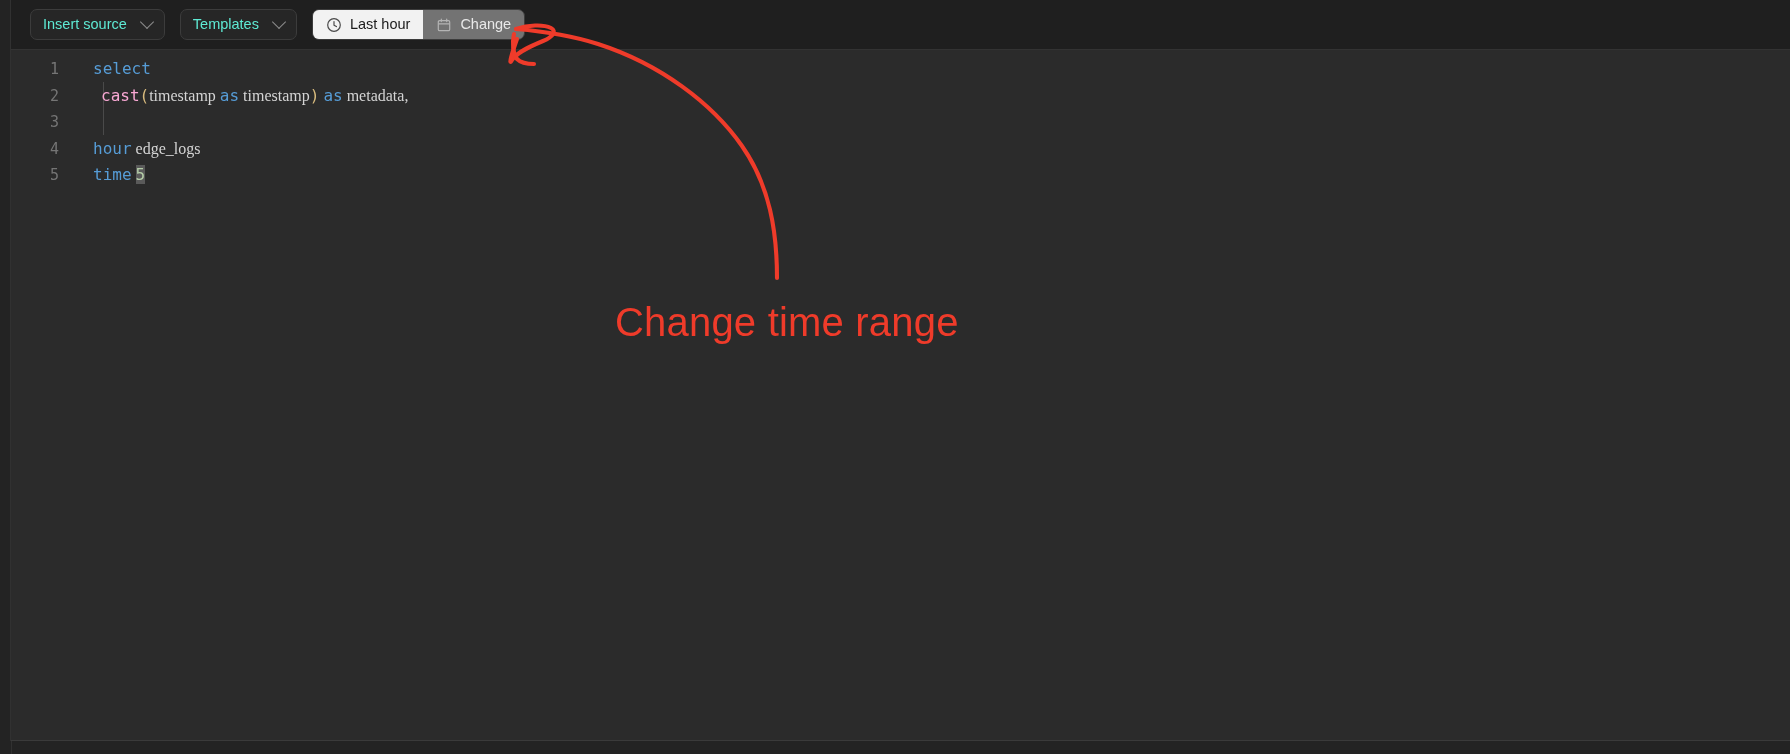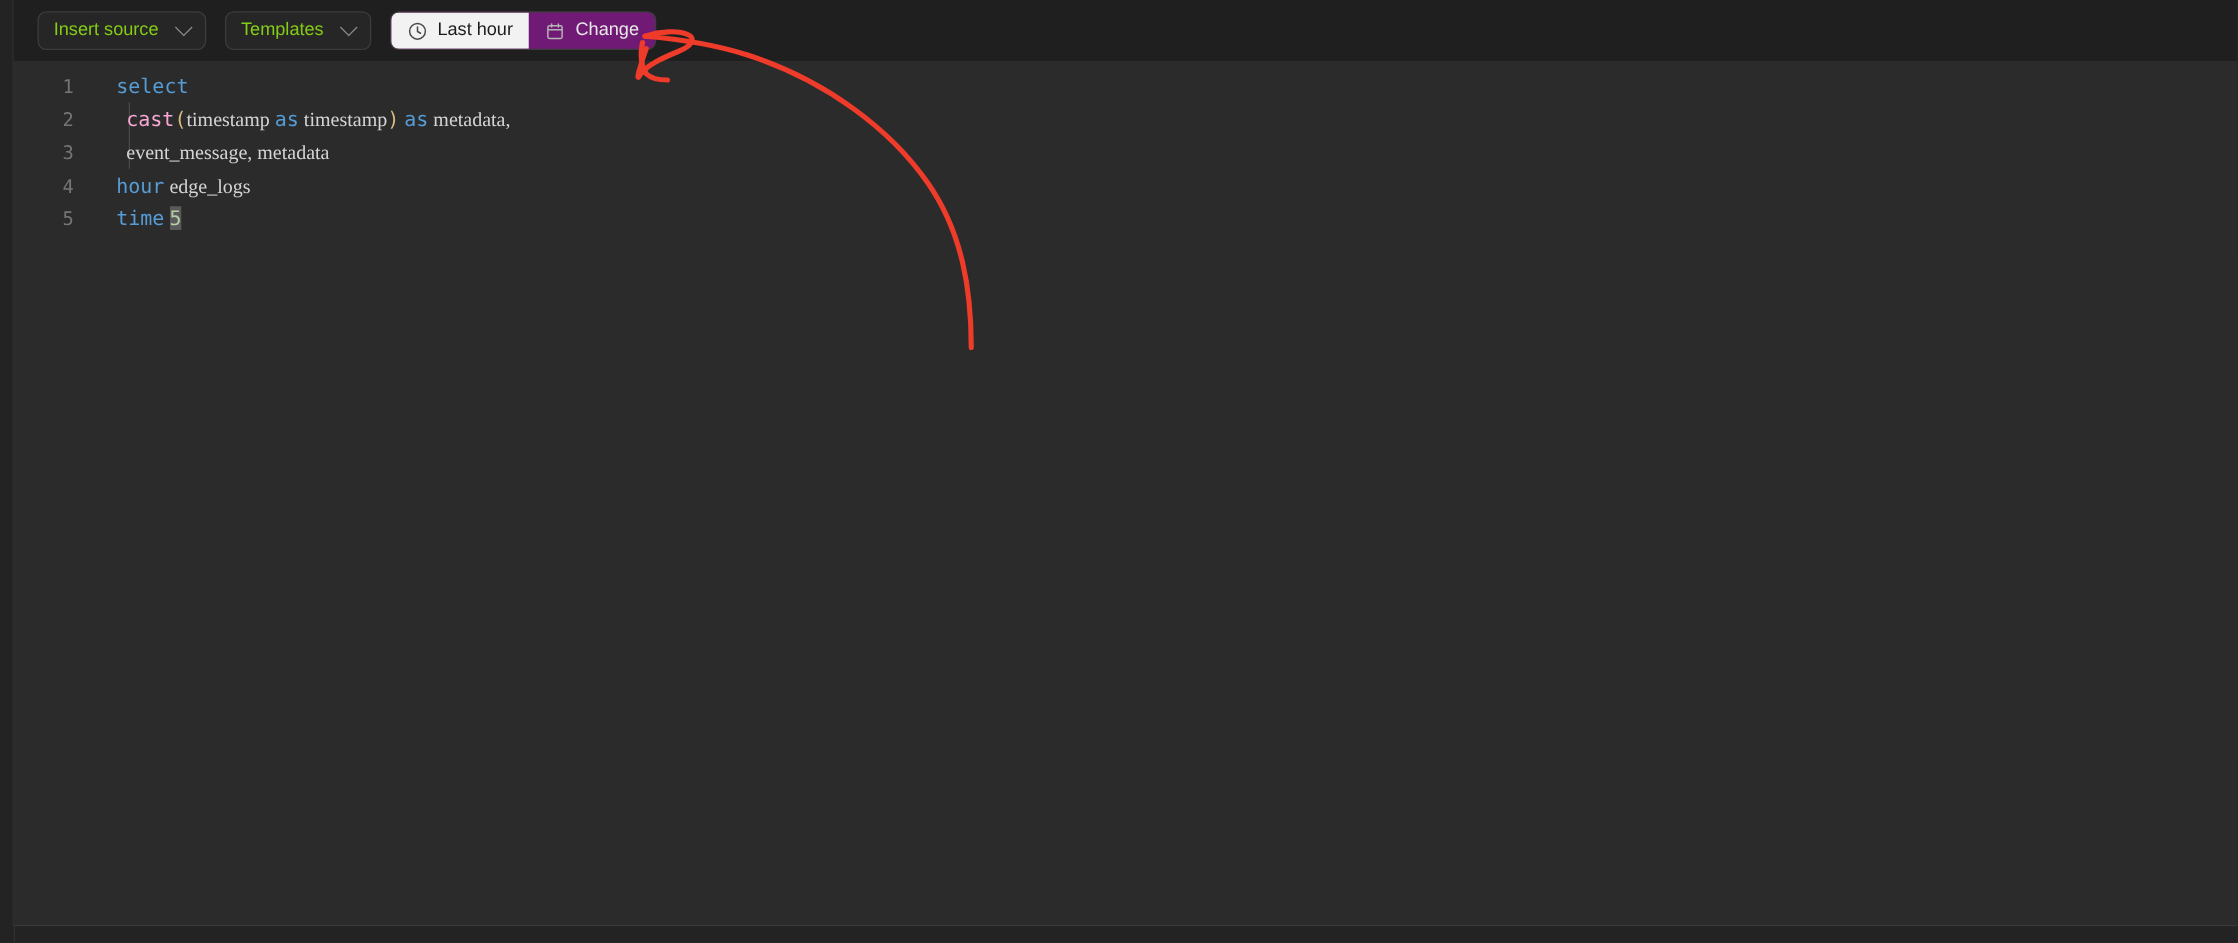--- a/index.html
+++ b/index.html
@@ -51,21 +51,21 @@
 
   .tb-btn {
     display: inline-flex;
     align-items: center;
     gap: 9px;
     height: 31px;
     padding: 0 12px;
     border: 1px solid #3c3c3c;
     border-radius: 7px;
     background: #262626;
-    color: #84cc16;
+    color: #5eead4;
     font-size: 14.5px;
     line-height: 1;
     white-space: nowrap;
     cursor: pointer;
     box-sizing: border-box;
   }
   .tb-btn .caret {
     display: inline-block;
     width: 9px; height: 9px;
     border-right: 1.6px solid #8c8c8c;
@@ -74,21 +74,21 @@
     margin-left: 6px;
   }
 
   
   .segmented {
     display: inline-flex;
     align-items: center;
     height: 31px;
     border: 1px solid #3c3c3c;
     border-radius: 7px;
-    background: #701a75;
+    background: #737373;
     overflow: hidden;
     box-sizing: border-box;
   }
   .seg-item {
     display: inline-flex;
     align-items: center;
     gap: 8px;
     height: 100%;
     padding: 0 13px;
     font-size: 14.5px;
@@ -243,21 +243,21 @@
 
     </div>
   </div>
 
   <div class="editor">
     <div class="code-area">
       <div class="indent-guide"></div>
       <div id="code-lines">
           <div class="code-line"><span class="ln">1</span><span class="code-text"><span class="kw">select</span></span></div>
           <div class="code-line"><span class="ln">2</span><span class="code-text"><span class="id">  </span><span class="fn">cast</span><span class="paren">(</span><span class="id">timestamp </span><span class="kw">as</span><span class="id"> timestamp</span><span class="paren">)</span><span class="id"> </span><span class="kw">as</span><span class="id"> metadata,</span></span></div>
-          <div class="code-line"><span class="ln">3</span><span class="code-text"><span class="id">  event_message, metadata</span></span></div>
+          <div class="code-line"><span class="ln">3</span></div>
           <div class="code-line"><span class="ln">4</span><span class="code-text"><span class="kw">hour</span><span class="id"> edge_logs</span></span></div>
           <div class="code-line"><span class="ln">5</span><span class="code-text"><span class="kw">time</span><span class="id"> </span><span class="num sel">5</span></span></div>
         </div>
     </div>
   </div>
 
   <div class="bottom-divider"></div>
   <div class="bottom-strip"></div>
   <div class="bottom-strip-edge"></div>
 
@@ -272,15 +272,16 @@
       <path d="M516 29
                C 528 25, 543 24, 551 28
                C 557 31, 553 37, 543 41
                C 531 46, 517 52, 512 60
                C 508 67, 512 53, 517 39" stroke="#ef3b2a" stroke-width="4.1" stroke-linecap="round" stroke-linejoin="round" fill="none"></path>
 
       <path d="M514 34
                C 512 44, 513 53, 517 59
                C 521 63, 527 64, 534 64" stroke="#ef3b2a" stroke-width="4.1" stroke-linecap="round" stroke-linejoin="round" fill="none"></path>
     </svg>
+    <div class="annot-text">Change time range</div>
   </div>
 
 </div>
 
 </body></html>

